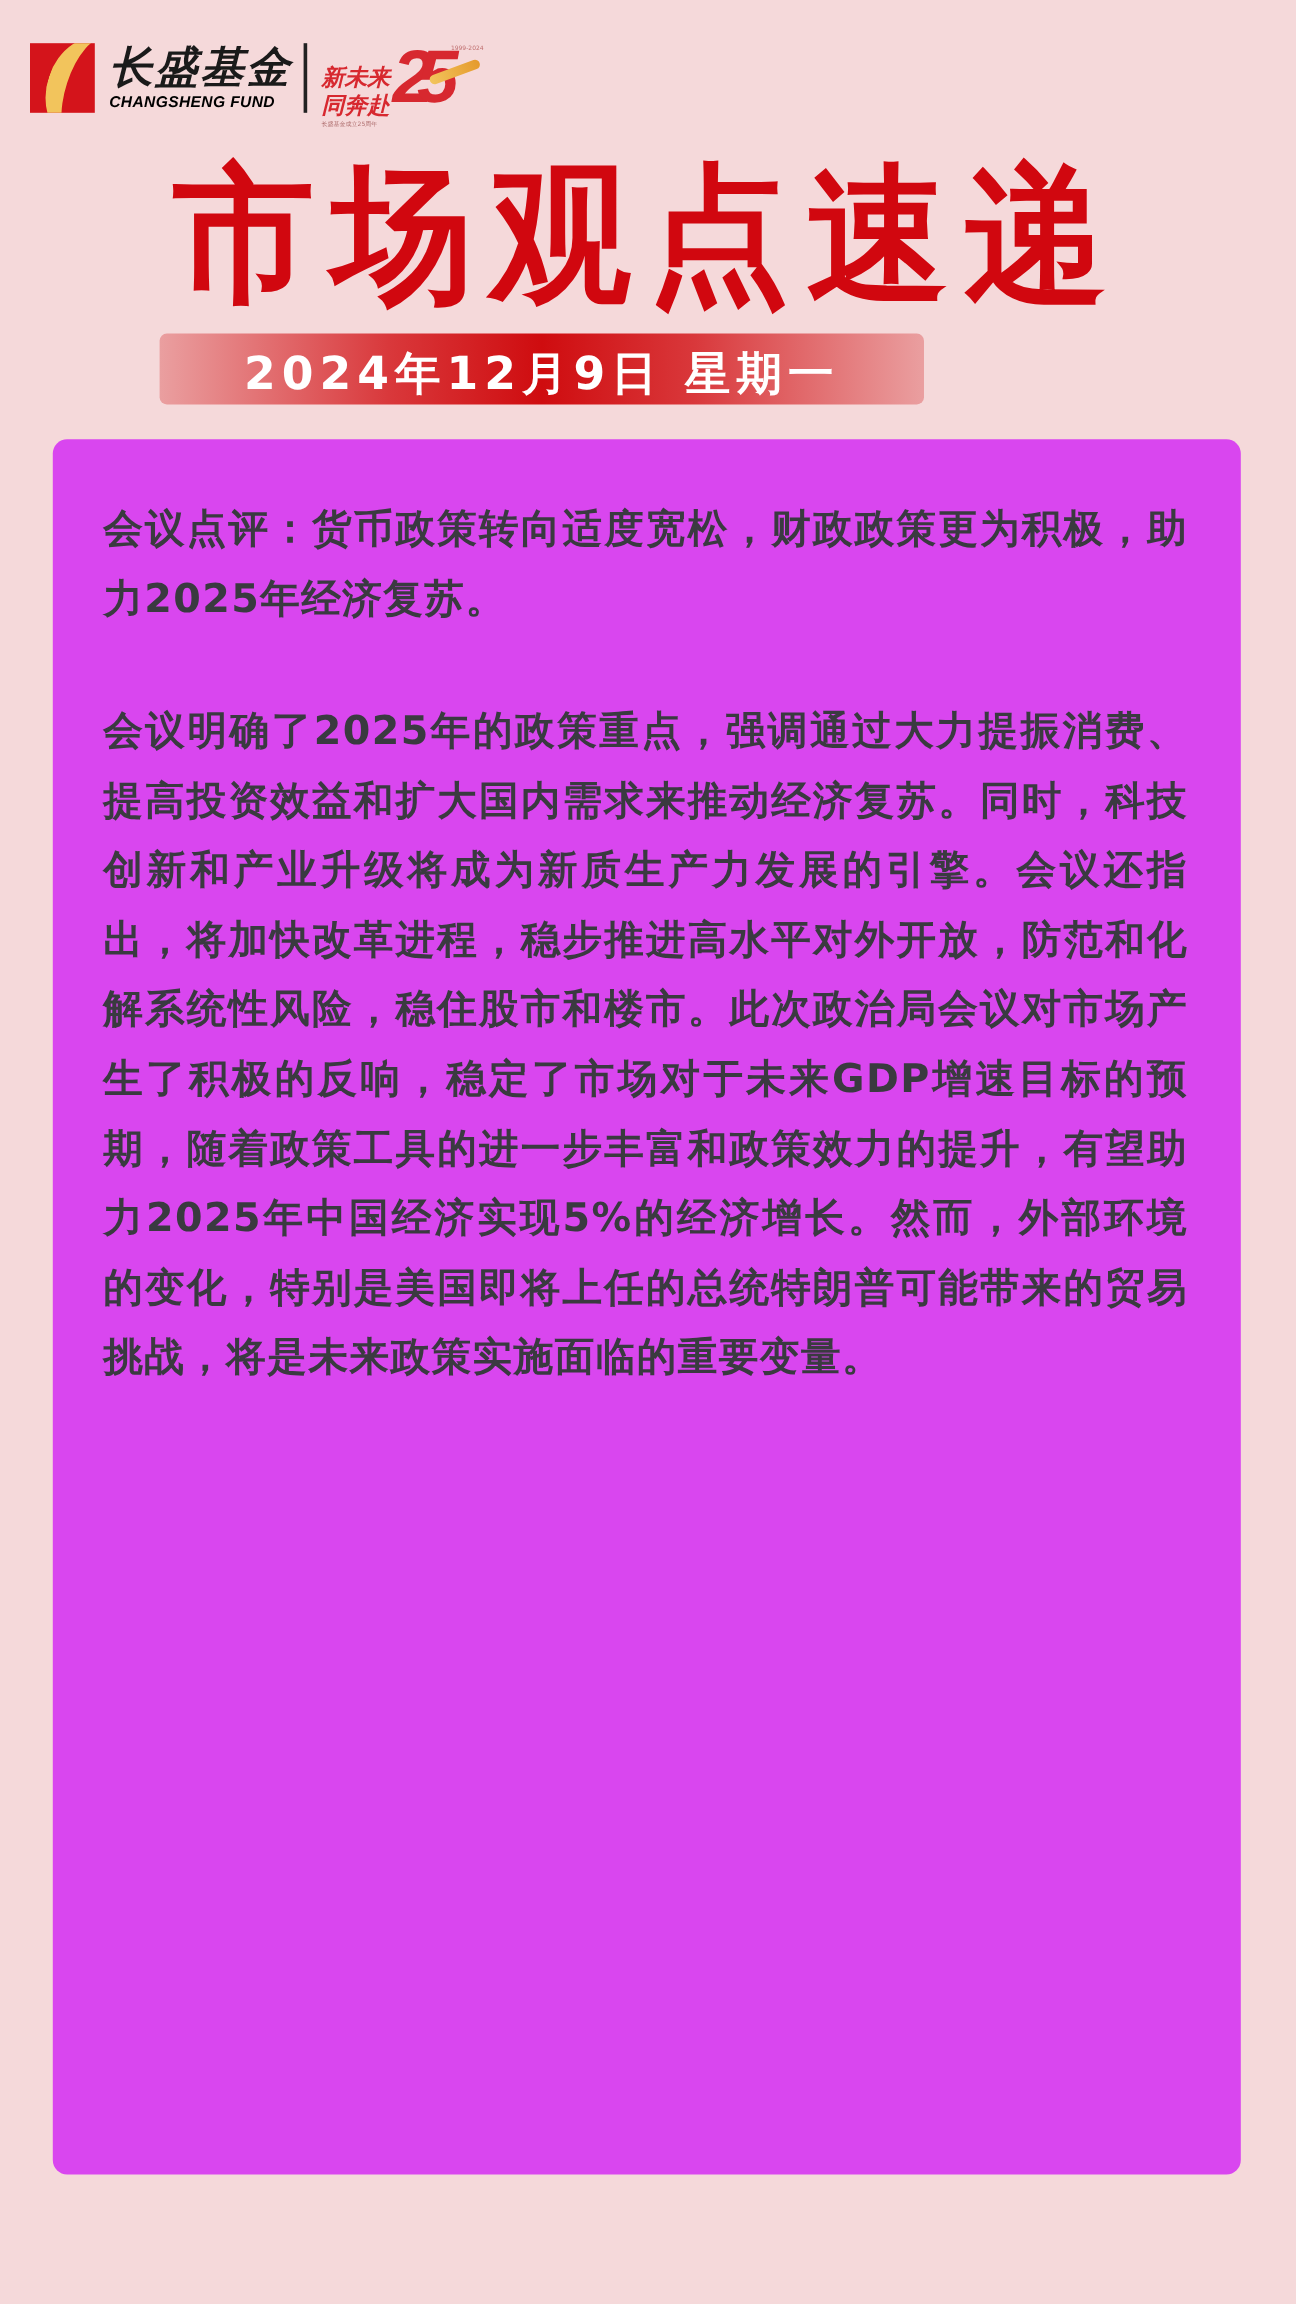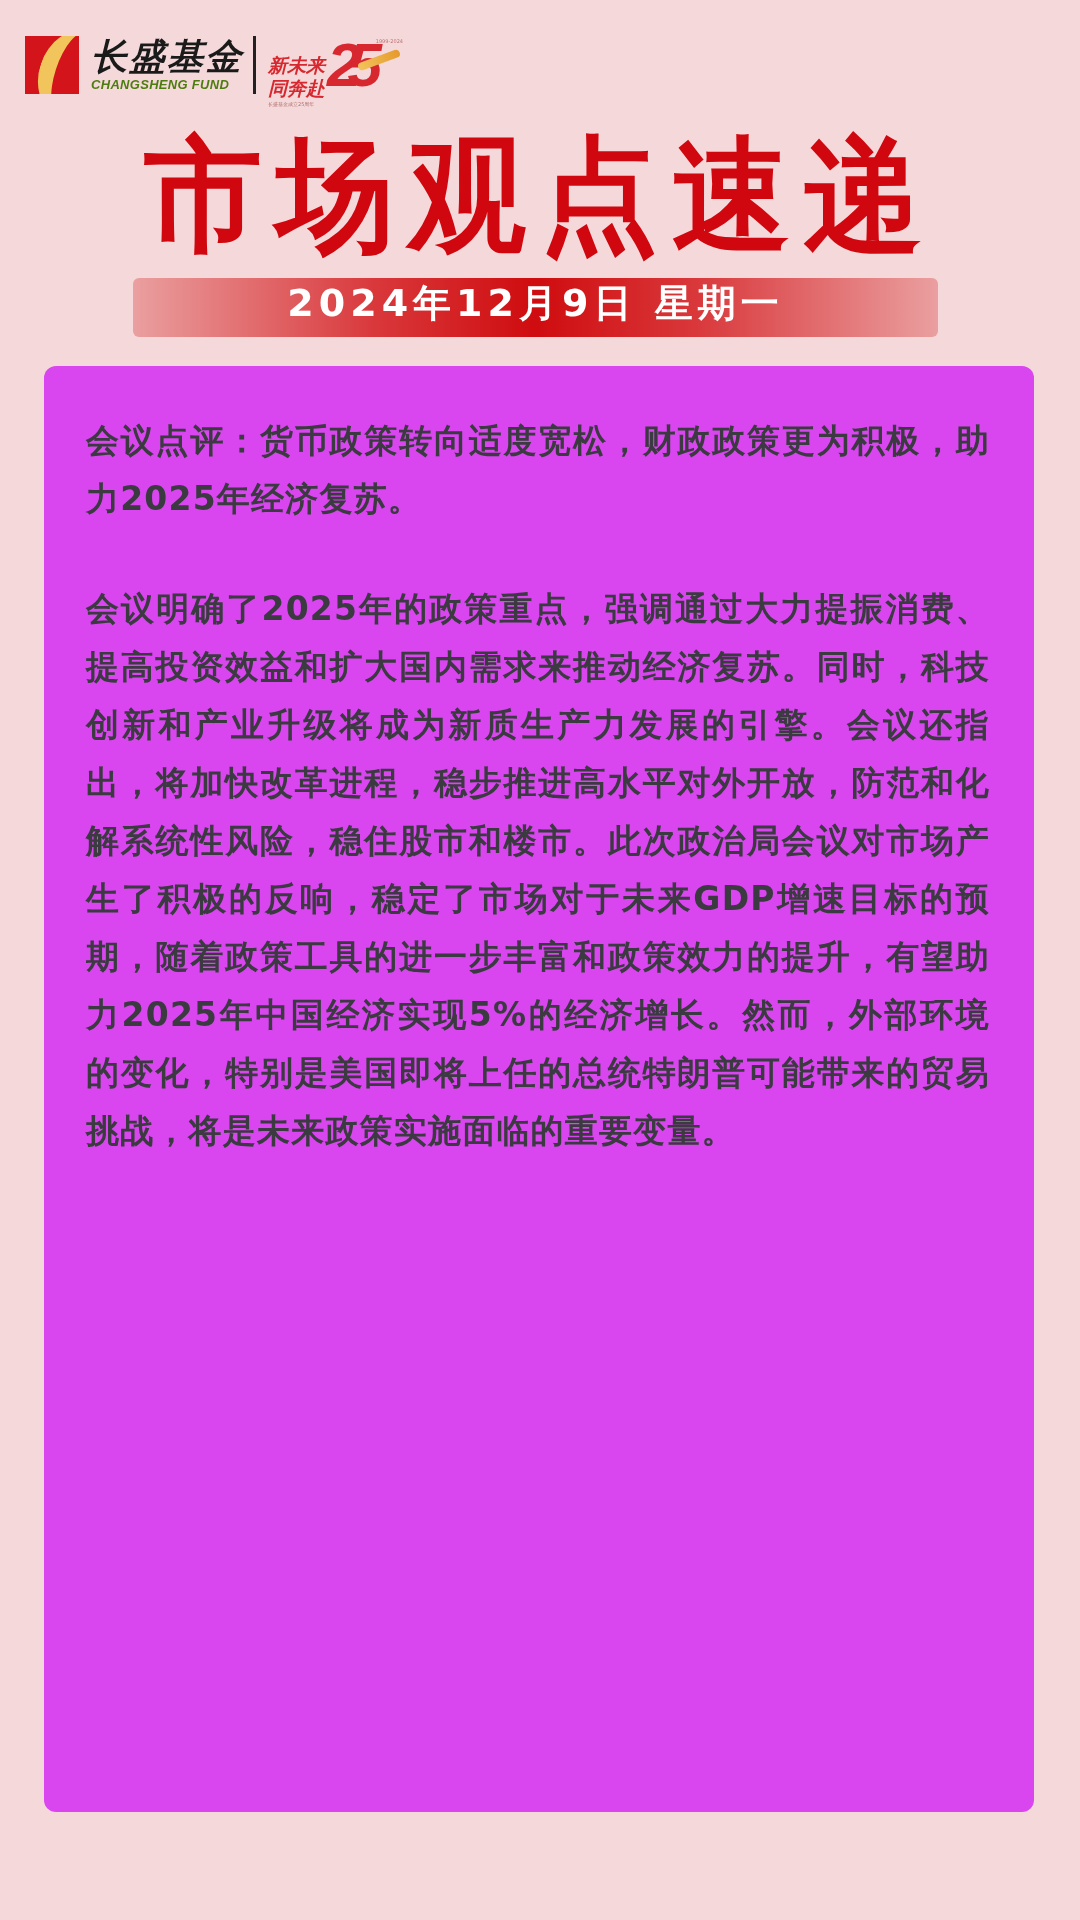--- a/index.html
+++ b/index.html
@@ -48,21 +48,21 @@
       font-size: 36px;
       font-weight: bold;
       color: #1a1a1a;
       letter-spacing: 2px;
       line-height: 40px;
     }
     .brand-en {
       font-family: "Liberation Sans", sans-serif;
       font-size: 13px;
       font-weight: bold;
-      color: #4d7c0f;
+      color: #000000;
       line-height: 16px;
       letter-spacing: 0.3px;
     }
     .divider {
       width: 3px;
       height: 58px;
       background: #222;
       margin: 0 12px 0 10px;
     }
     .slogan {
@@ -126,26 +126,26 @@
       color: #d1070f;
       letter-spacing: 14px;
       line-height: 140px;
       transform: scaleY(1.05);
     }
 
     .date-banner {
       position: absolute;
       left: 133px;
       top: 278px;
-      width: 805px;
+      width: 637px;
       height: 59px;
       border-radius: 6px;
       background: linear-gradient(90deg, #ea9fa0 0%, #d9383b 30%, #cf0c0f 50%, #d9383b 70%, #ea9fa0 100%);
       display: flex;
-      align-items: flex-start;
+      align-items: flex-end;
       justify-content: center;
     }
     .date-text {
       color: #ffffff;
       font-size: 38px;
       font-weight: bold;
       letter-spacing: 5px;
     }
 
     .card {

